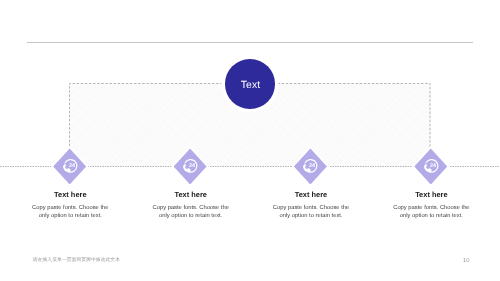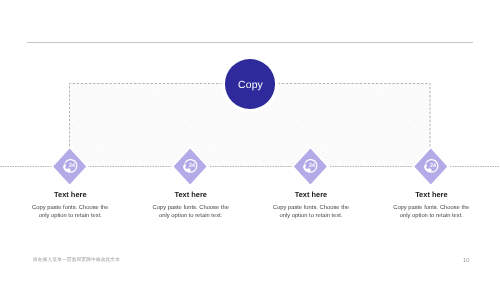--- a/index.html
+++ b/index.html
@@ -51,21 +51,21 @@
     <div class="dash-panel-texture"></div>
     <svg class="dash-panel-border" viewBox="0 0 361.5 83.5" preserveAspectRatio="none">
       <path d="M0.5 83.5 L0.5 0.5 L361 0.5 L361 83.5" fill="none" stroke="#b5b5ba" stroke-width="1" stroke-dasharray="2.4 1.7"></path>
     </svg>
   </div>
   <svg class="axis-line" viewBox="0 0 500 3" preserveAspectRatio="none">
       <line x1="0" y1="1.5" x2="500" y2="1.5" stroke="#b4b4b9" stroke-width="1" stroke-dasharray="1.5 1.0"></line>
     </svg>
 
   <div class="hub">
-    <span class="hub-label">Copy</span>
+    <span class="hub-label">Text</span>
   </div>
 
   <div class="node" style="left:53.20px">
     <div class="node-halo"></div>
     <div class="node-diamond"></div>
     <svg class="node-icon" viewBox="0 0 24 24">
       <path d="M5.5 15.0A7.1 7.1 0 1 0 6.0 8.5" fill="none" stroke="#ffffff" stroke-width="1.45" stroke-linecap="round"></path>
       <path transform="translate(2.55,10.0) scale(1.05)" d="M2.2 1.2c-.75.07-1.32.7-1.32 1.5 0 3.6 2.9 6.5 6.5 6.5 .8 0 1.43-.58 1.5-1.33l.13-1.35c.06-.62-.35-1.2-.96-1.33l-1.45-.33c-.54-.12-1.1.14-1.34.64l-.2.42c-.95-.53-1.73-1.31-2.26-2.26l.42-.2c.5-.24.77-.8.64-1.34l-.33-1.45c-.14-.6-.71-1.02-1.33-.96z" fill="#ffffff"></path>
       <text x="13.5" y="13.9" fill="#ffffff" font-size="6.1" font-weight="bold" text-anchor="middle">24</text>
     </svg>

